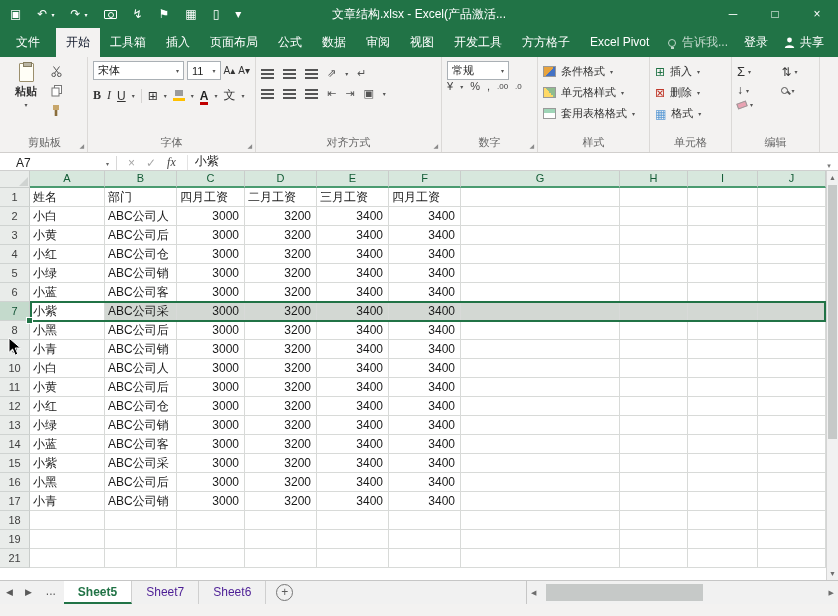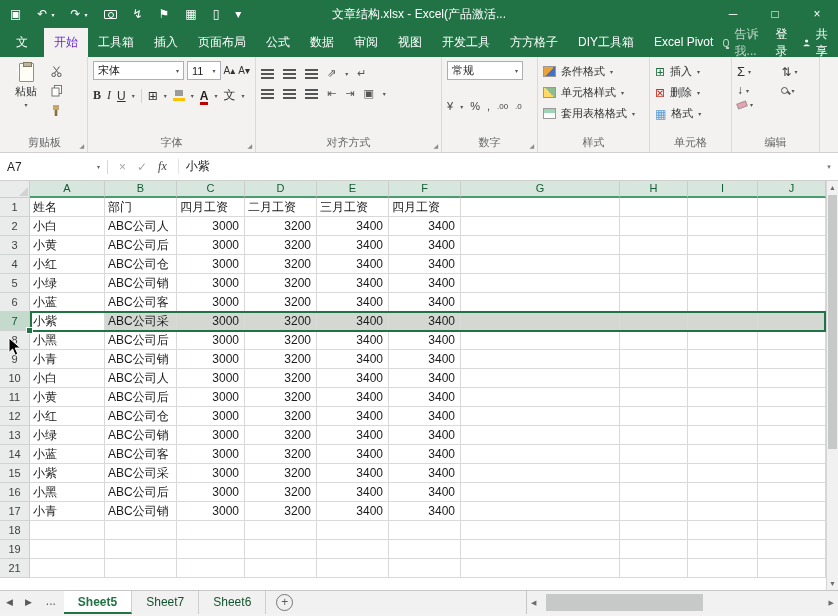--- a/index.html
+++ b/index.html
@@ -16,45 +16,45 @@
   .cam::after { content:""; position:absolute; left:3.5px; top:1.5px; width:4px; height:4px; border:1px solid #fff; border-radius:50%; }
   .wtitle { position:absolute; left:0; right:0; text-align:center; font-size:12px; pointer-events:none; }
   .wincontrols { margin-left:auto; display:flex; height:100%; z-index:2; }
   .wincontrols span { width:42px; display:flex; align-items:center; justify-content:center; font-size:12px; }
 
   
   .tabbar { height:29px; background:#217346; display:flex; align-items:stretch; }
   .filetab { padding:0 16px; color:#fff; font-size:12px; line-height:29px; }
   .tabs { display:flex; }
   .rtab { padding:0 10px; color:#fff; font-size:12px; line-height:29px; white-space:nowrap; }
-  .rtab.active { background:#f3f2f1; color:#6d28d9; }
+  .rtab.active { background:#f3f2f1; color:#0f172a; }
   .tabbar-right { margin-left:auto; display:flex; align-items:center; gap:16px; padding-right:14px; color:#fff; font-size:12px; }
   .tellme { display:flex; align-items:center; gap:6px; opacity:.7; }
   .bulb { display:inline-block; width:8px; height:8px; border:1px solid #fff; border-radius:50%; position:relative; }
   .bulb::after { content:""; position:absolute; left:2px; bottom:-3px; width:3px; height:2px; background:#fff; }
   .share { display:flex; align-items:center; gap:5px; }
 
   
   .ribbon { height:96px; background:#f3f2f1; border-bottom:1px solid #d1cfcd; display:flex; padding-left:2px; }
   .rgroup { position:relative; border-right:1px solid #dbd9d7; padding:4px 5px 16px 5px; flex:0 0 auto; }
   .glabel { position:absolute; left:0; right:0; bottom:2px; text-align:center; font-size:11px; color:#666; }
   .launch { position:absolute; right:3px; bottom:1px; font-size:6px; color:#8a8a8a; }
   .da { font-size:6px; color:#555; }
   .g-clip { width:86px; } .g-font { width:168px; } .g-align { width:186px; }
   .g-num { width:96px; } .g-styles { width:112px; } .g-cells { width:82px; } .g-edit { width:88px; }
 
-  .gbody { display:flex; gap:6px; }
+  .gbody { display:flex; gap:6px;font-weight:bold; }
   .paste { display:flex; flex-direction:column; align-items:center; width:38px; font-size:11px; color:#333; padding-top:2px; gap:2px; }
   .clipicon { width:15px; height:19px; background:#fffef6; border:1px solid #9b8f6d; border-radius:1px; position:relative; }
   .clipicon::before { content:""; position:absolute; left:3px; top:-2px; width:7px; height:3px; background:#b9b4a3; border:1px solid #847b5e; }
   .clipcol { display:flex; flex-direction:column; gap:6px; padding-top:5px; align-items:flex-start; font-size:11px; color:#555; }
 
   .fontrow1 { display:flex; gap:3px; align-items:center; }
   .combo { background:#fff; border:1px solid #aab0b5; height:19px; display:flex; align-items:center; padding:0 4px; font-size:11px; color:#222; }
-  .fname { width:92px; } .fsize { width:34px; } .numfmt { width:76px; margin-bottom:20px; }
+  .fname { width:92px; } .fsize { width:34px; } .numfmt { width:62px; margin-bottom:0; }
   .combo .da { margin-left:auto; }
   .fbtn { font-size:12px; color:#333; }
   .fgrow { font-size:10px; color:#333; }
   .fontrow2 { display:flex; gap:6px; align-items:center; margin-top:7px; }
   .b { font-family:"Liberation Serif",serif; font-weight:bold; }
   .i { font-family:"Liberation Serif",serif; font-style:italic; }
   .u { text-decoration:underline; }
   .sep { width:1px; height:14px; background:#d5d3d1; }
   .fillicon { display:inline-block; width:12px; height:11px; position:relative; }
   .fillicon::before { content:""; position:absolute; left:2px; top:0; width:8px; height:6px; background:#9b9b9b; }
@@ -78,21 +78,21 @@
   .ins { color:#217346; } .del { color:#c0392b; } .fmt { color:#5b9bd5; }
 
   .editg { display:grid; grid-template-columns:auto auto; gap:4px 12px; padding-top:3px; font-size:12px; color:#333; }
   .ebtn { display:flex; align-items:center; gap:3px; }
   .sigma { font-size:13px; }
   .mag { display:inline-block; width:7px; height:7px; border:1.5px solid #555; border-radius:50%; position:relative; }
   .mag::after { content:""; position:absolute; width:4px; height:1.5px; background:#555; right:-4px; bottom:-1px; transform:rotate(45deg); }
   .erase { display:inline-block; width:10px; height:6px; background:#e9a2b2; border:1px solid #999; transform:rotate(-20deg); }
 
   
-  .formulabar { height:28px; background:#fff; border-bottom:1px solid #cfcfcf; display:flex; align-items:center; }
+  .formulabar { height:18px; background:#fff; border-bottom:1px solid #cfcfcf; display:flex; align-items:flex-end;padding-left:9px; }
   .namebox { width:108px; border-right:1px solid #d8d8d8; display:flex; align-items:center; padding:0 7px; font-size:12px; color:#222; }
   .namebox .da { margin-left:auto; color:#666; }
   .fbtns { display:flex; align-items:center; gap:11px; padding:0 11px; border-right:1px solid #e3e3e3; font-size:12px; color:#a5a5a5; }
   .fx { font-family:"Liberation Serif",serif; font-style:italic; color:#444; }
   .fcontent { flex:1; display:flex; align-items:center; padding:0 7px; font-size:12px; color:#1a1a1a; }
   .fexpand { width:18px; display:flex; align-items:center; justify-content:center; font-size:7px; color:#777; }
 
   
   .gridwrap { display:flex; height:409px; background:#fff; }
   .gridmain { width:826px; overflow:hidden; }
@@ -119,21 +119,21 @@
   .sarrow { display:block; text-align:center; font-size:7px; color:#6d6d6d; line-height:13px; }
   .vscroll .sarrow { position:absolute; left:0; right:0; }
   .vscroll .top { top:0; } .vscroll .bottom { bottom:0; }
   .vthumb { position:absolute; left:1px; right:1px; top:14px; height:62%; background:#c6c9c8; }
 
   
   .sheetbar { height:24px; background:#f1f1f1; border-top:1px solid #c6c6c6; display:flex; align-items:stretch; font-size:12px; }
   .snav { line-height:23px; padding:0 6px; font-size:9px; color:#5a5a5a; }
   .sdots { line-height:20px; padding:0 8px; color:#5a5a5a; }
   .stabs { display:flex; }
-  .stab { line-height:22px; padding:0 14px; color:#14532d; border-right:1px solid #cfcfcf; }
+  .stab { line-height:22px; padding:0 14px; color:#4c1d95; border-right:1px solid #cfcfcf; }
   .stab.active { background:#fff; color:#217346; font-weight:bold; border-bottom:2px solid #217346; border-right:1px solid #cfcfcf; }
   .addsheet { width:17px; height:17px; margin:3px 0 0 10px; border:1px solid #767676; border-radius:50%; color:#5a5a5a; font-size:12px; line-height:15px; text-align:center; }
   .hscroll { margin-left:auto; width:312px; display:flex; align-items:center; border-left:1px solid #c6c6c6; }
   .hscroll .sarrow { padding:0 4px; }
   .htrack { flex:1; height:100%; position:relative; }
   .hthumb { position:absolute; left:6px; top:3px; bottom:3px; width:55%; background:#c6c9c8; }
 
   
   .cursor { position:absolute; left:8px; top:337px; z-index:50; }
 </style>
@@ -170,21 +170,20 @@
         <div class="rtab active">开始</div>
         <div class="rtab">工具箱</div>
         <div class="rtab">插入</div>
         <div class="rtab">页面布局</div>
         <div class="rtab">公式</div>
         <div class="rtab">数据</div>
         <div class="rtab">审阅</div>
         <div class="rtab">视图</div>
         <div class="rtab">开发工具</div>
         <div class="rtab">方方格子</div>
-        <div class="rtab">DIY工具箱</div>
         <div class="rtab">Excel Pivot</div>
       </div>
     <div class="tabbar-right">
       <div class="tellme">
         <span class="bulb"></span>
         <span>告诉我...</span>
       </div>
       <div>登录</div>
       <div class="share">
         <svg width="11" height="12" viewBox="0 0 11 12">

